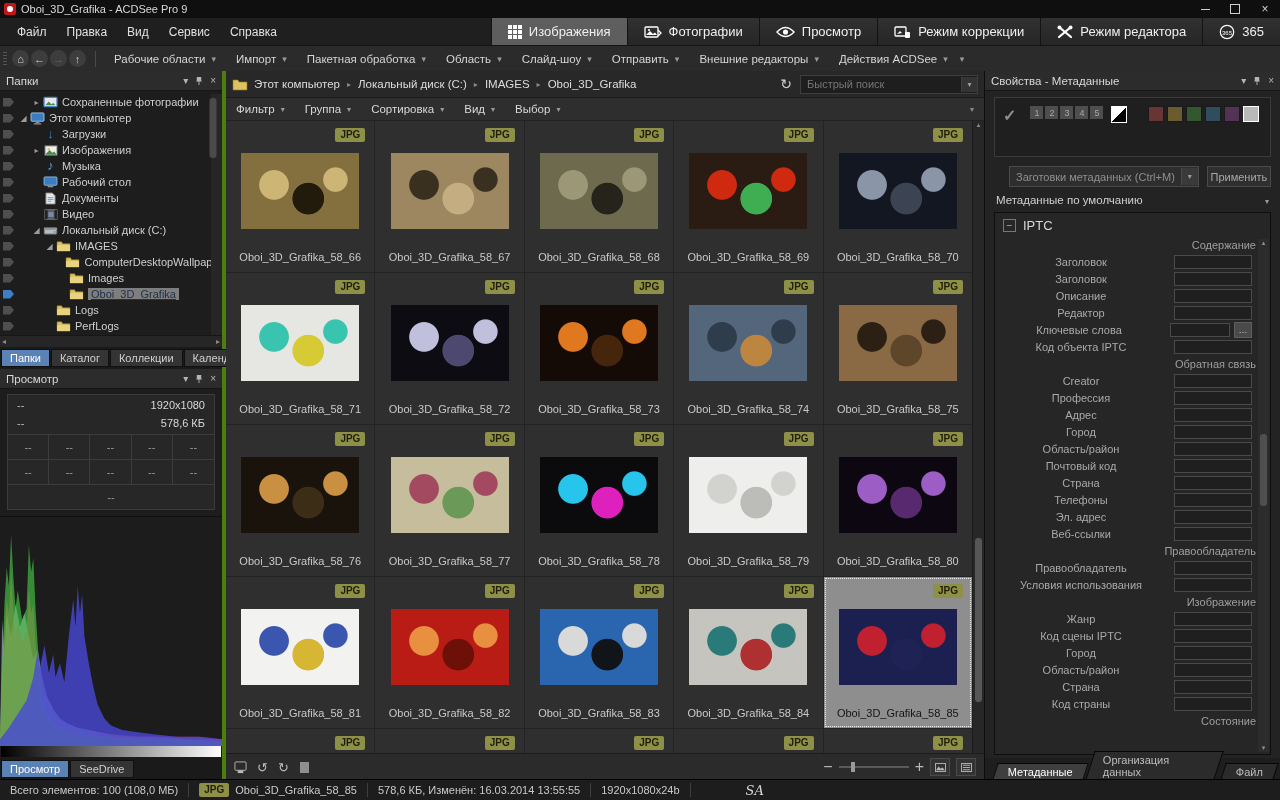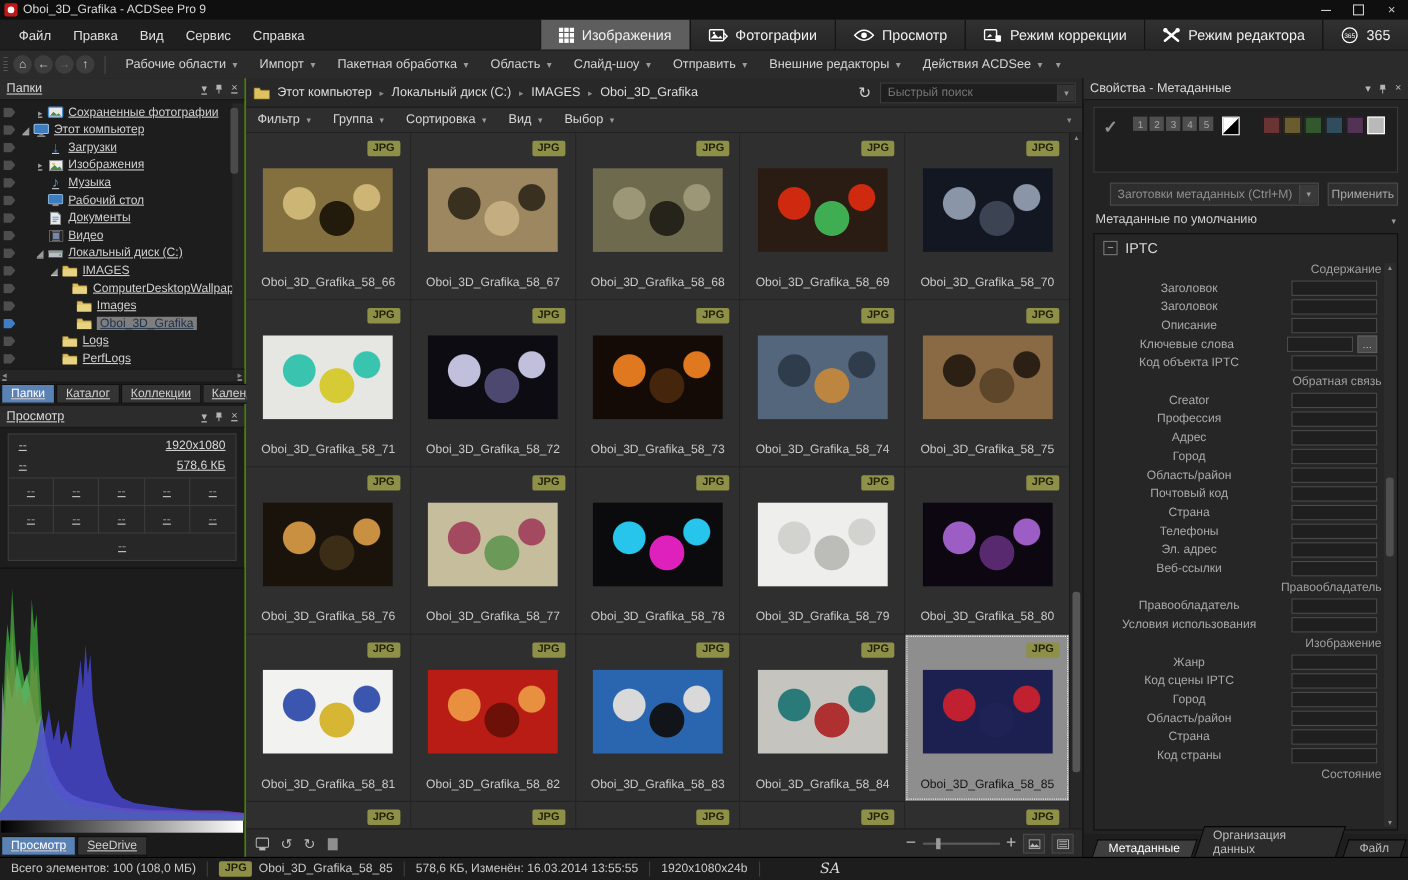--- a/index.html
+++ b/index.html
@@ -26,21 +26,21 @@
   .toolbar{height:25px;background:#2b2b2b;border-bottom:1px solid #191919;display:flex;align-items:center;font-size:11.5px;color:#d5d5d5;}
   .grip{width:4px;height:14px;margin:0 4px 0 3px;background:repeating-linear-gradient(#555 0 1px,transparent 1px 3px);}
   .navbtn{width:17px;height:17px;border-radius:50%;background:#3d3d3d;color:#cfcfcf;display:flex;align-items:center;justify-content:center;font-size:11px;margin:0 1px;}
   .navbtn.dim{color:#666;}
   .vsep{width:1px;height:16px;background:#4a4a4a;margin:0 8px;}
   .tbtn{padding:3px 10px;display:flex;align-items:center;gap:6px;}
   .tbtn .car{font-size:9px;color:#9a9a9a;}
   .tb-overflow{font-size:9px;color:#9a9a9a;margin-left:2px;}
   
   .main{position:absolute;top:71px;bottom:20px;left:0;right:0;display:flex;}
-  .leftpane{width:222px;background:#1d1d1d;border-right:2px solid #4d7c0f;display:flex;flex-direction:column;text-decoration:underline;}
+  .leftpane{width:222px;background:#1d1d1d;border-right:4px solid #4d7c0f;display:flex;flex-direction:column;}
   .centerpane{flex:1;display:flex;flex-direction:column;background:#2e2e2e;min-width:0;}
   .rightpane{width:295px;background:#232323;border-left:1px solid #0d0d0d;display:flex;flex-direction:column;}
   
   .phead{height:19px;background:#2c2c2c;border-bottom:1px solid #161616;display:flex;align-items:center;padding:0 6px;font-size:11.5px;color:#d8d8d8;}
   .phead .sp{flex:1;}
   .phctl{margin-left:7px;color:#b5b5b5;font-size:10px;display:flex;align-items:center;}
   
   .tree{flex:1;overflow:hidden;position:relative;padding-top:3px;}
   .trow{height:16px;display:flex;align-items:center;font-size:11px;color:#cfcfcf;white-space:nowrap;}
   .tshield{width:11px;height:9px;margin:0 4px 0 3px;background:#4e4e4e;clip-path:polygon(0 0,65% 0,100% 50%,65% 100%,0 100%);flex:0 0 auto;}
@@ -811,20 +811,24 @@
             </div>
             <div class="irow">
               <span class="flbl">Заголовок</span>
               <input style="">
             </div>
             <div class="irow">
               <span class="flbl">Описание</span>
               <input style="">
             </div>
             <div class="irow">
+              <span class="flbl">Редактор</span>
+              <input style="">
+            </div>
+            <div class="irow">
               <span class="flbl">Ключевые слова</span>
               <input class="short" style="">
               <span class="dots">…</span>
             </div>
             <div class="irow">
               <span class="flbl">Код объекта IPTC</span>
               <input style="">
             </div>
             <div class="irow grp">
               <span class="gsp"></span>

